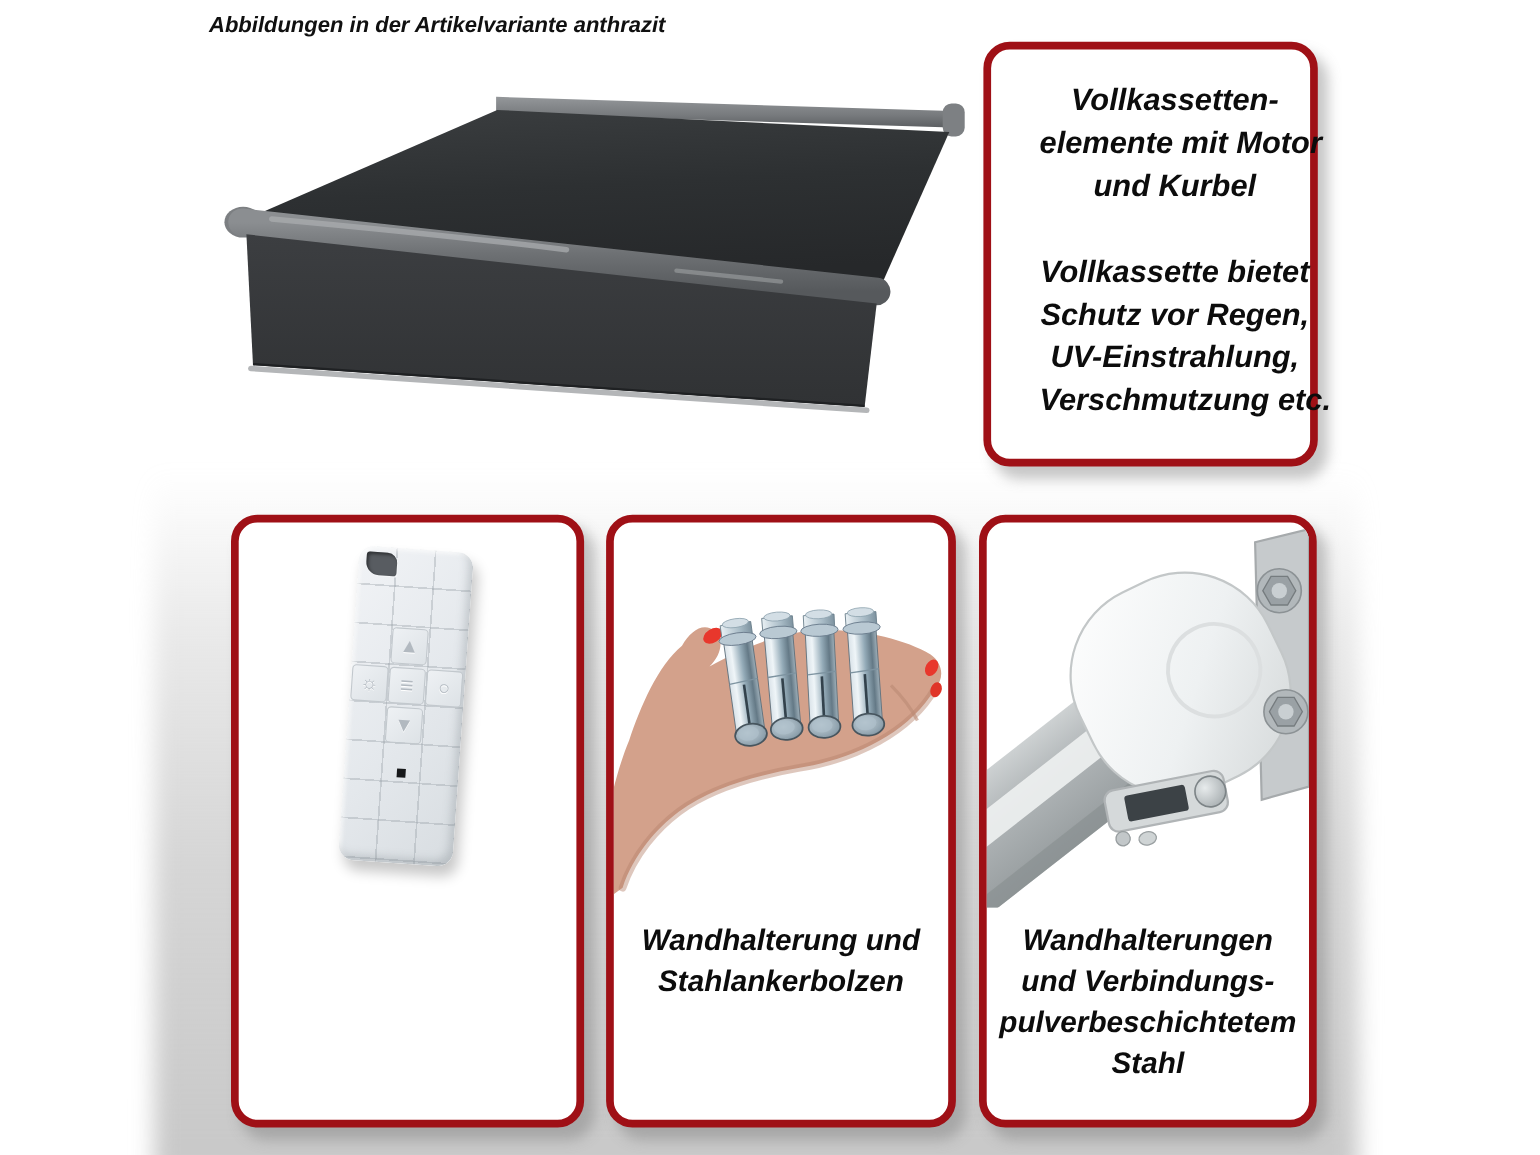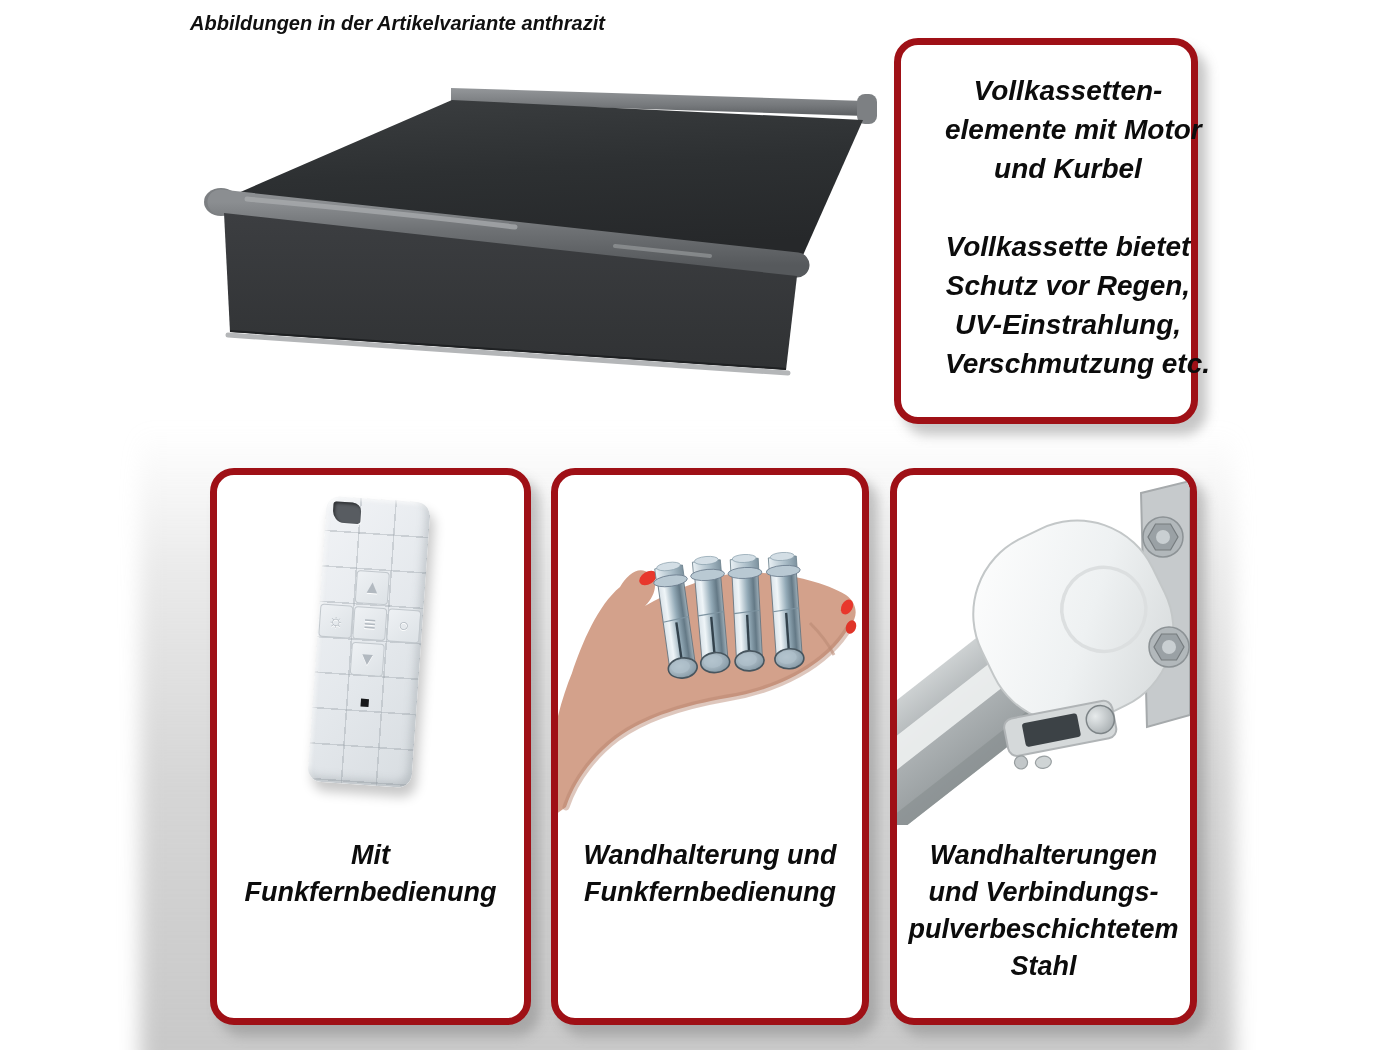--- a/index.html
+++ b/index.html
@@ -124,24 +124,20 @@
   <div class="redbox fbox fbox1">
     <div class="remote">
       <div class="remote-notch"></div>
       <div class="rbtn rbtn-up">▲</div>
       <div class="rbtn rbtn-light">☼</div>
       <div class="rbtn rbtn-stop">≡</div>
       <div class="rbtn rbtn-circle">○</div>
       <div class="rbtn rbtn-down">▼</div>
       <div class="remote-led"></div>
     </div>
-    <div class="feature-caption">
-      <div class="cline">Mit</div>
-      <div class="cline">Funkfernbedienung</div>
-    </div>
   </div>
 
   <div class="redbox fbox fbox2">
     <svg width="304" height="350" viewBox="0 0 304 350" style="position:absolute;left:0;top:0;">
       <defs>
         <linearGradient id="boltGrad" x1="0" y1="0" x2="1" y2="0">
           <stop offset="0" stop-color="#d9e2e8"></stop>
           <stop offset="0.22" stop-color="#eff5f8"></stop>
           <stop offset="0.55" stop-color="#94abb8"></stop>
           <stop offset="0.8" stop-color="#647986"></stop>
@@ -180,21 +176,21 @@
       <ellipse cx="289" cy="132" rx="8" ry="5.5" fill="#e8372c" transform="rotate(-62 289 132)"></ellipse>
       <ellipse cx="293" cy="152" rx="7" ry="5" fill="#e03428" transform="rotate(-70 293 152)"></ellipse>
 
       <use href="#boltShape" transform="translate(110,88) rotate(-8)"></use>
       <use href="#boltShape" transform="translate(148,82) rotate(-5)"></use>
       <use href="#boltShape" transform="translate(186,80) rotate(-3)"></use>
       <use href="#boltShape" transform="translate(224,78) rotate(-4)"></use>
     </svg>
     <div class="feature-caption">
       <div class="cline">Wandhalterung und</div>
-      <div class="cline">Funkfernbedienung</div>
+      <div class="cline">Stahlankerbolzen</div>
     </div>
   </div>
 
   <div class="redbox fbox fbox3">
     <svg width="293" height="350" viewBox="0 0 293 350" style="position:absolute;left:0;top:0;">
       <defs>
         <linearGradient id="tubeGrad" x1="0" y1="0" x2="0" y2="1">
           <stop offset="0" stop-color="#cdd1d2"></stop>
           <stop offset="0.35" stop-color="#b2b7b9"></stop>
           <stop offset="1" stop-color="#969c9e"></stop>

